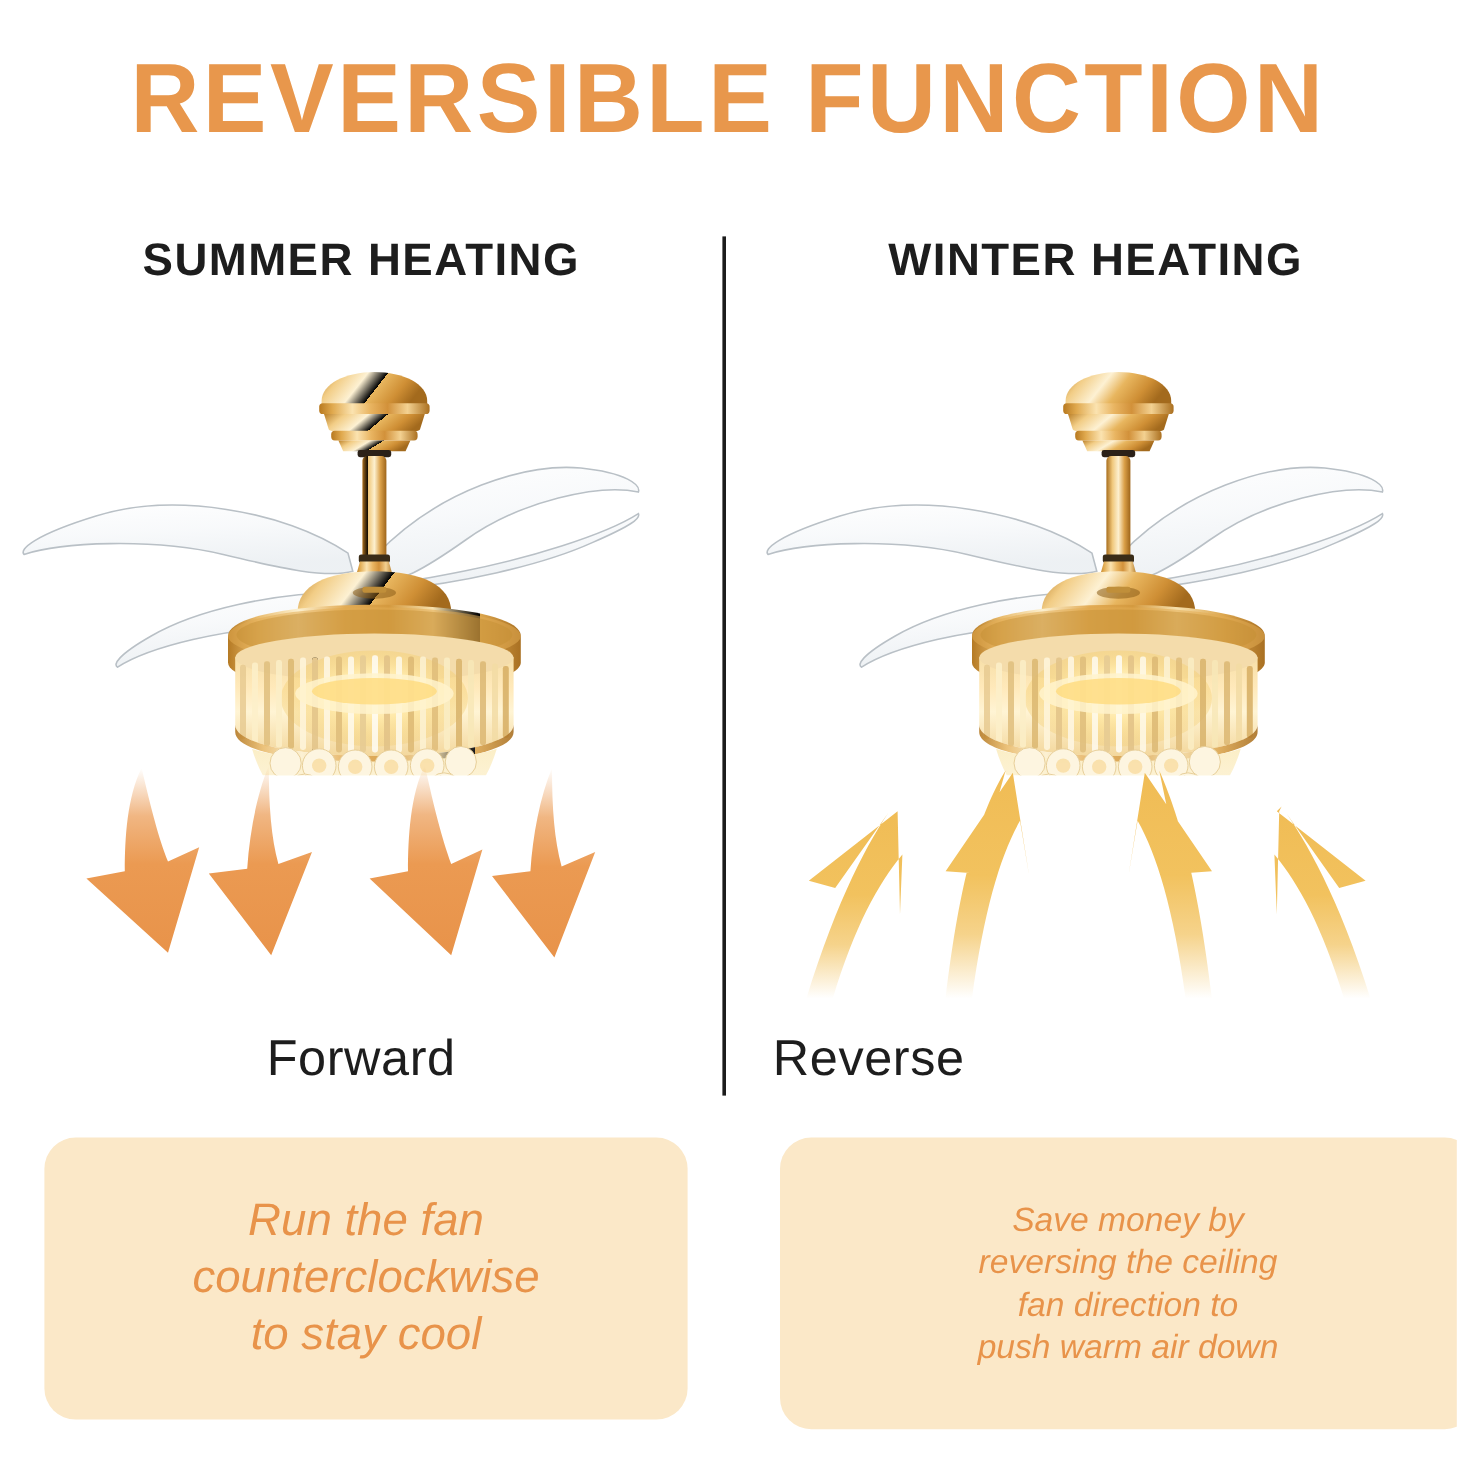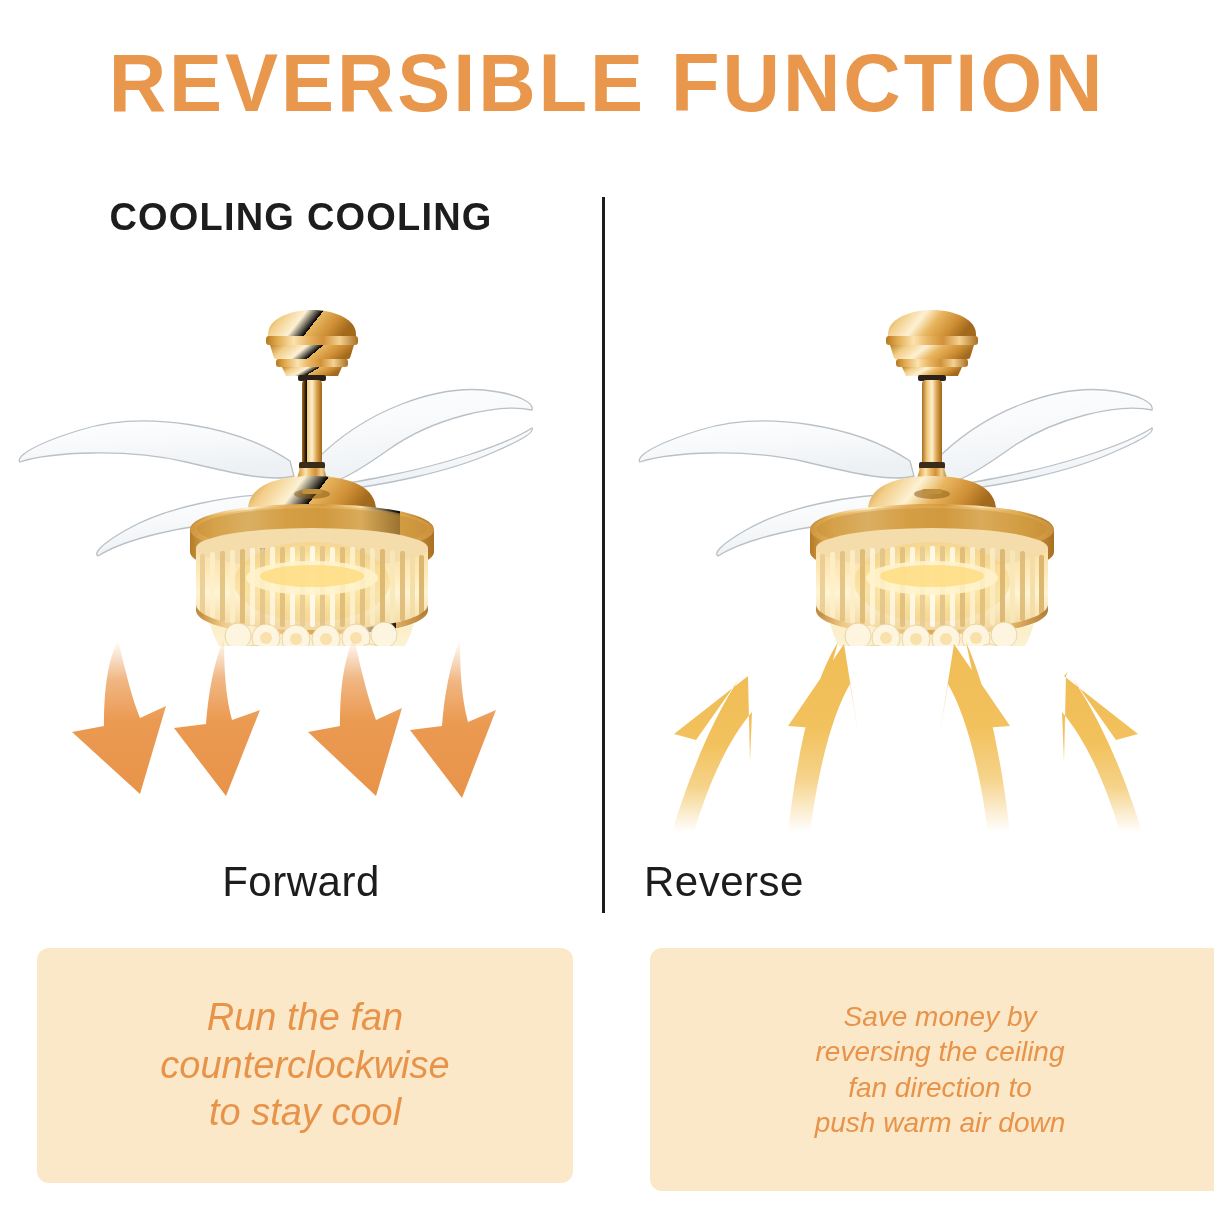--- a/index.html
+++ b/index.html
@@ -91,21 +91,21 @@
     letter-spacing: 0.5px;
     white-space: nowrap;
   }
   #dir-left  { left: 0;    width: 602px; text-align: center; }
   #dir-right { left: 644px; width: 602px; text-align: left; }
 
   
   .caption-box {
     position: absolute;
     background: #fbe8c8;
-    border-radius: 12px;
+    border-radius: 26px;
     display: flex;
     align-items: center;
     justify-content: center;
     box-sizing: border-box;
   }
   #caption-box-left {
     left: 37px;
     top: 948px;
     width: 536px;
     height: 235px;
@@ -130,22 +130,23 @@
   #caption-text-left  { font-size: 38px; }
   #caption-text-right { font-size: 28px; }
 </style>
 </head>
 <body>
 
 <div id="page">
 
   <div id="main-title">REVERSIBLE FUNCTION</div>
 
-  <div class="col-heading" id="heading-left">COOLING COOLING</div>
-
+  <div class="col-heading" id="heading-left">SUMMER HEATING</div>
+
+  <div class="col-heading" id="heading-right">WINTER HEATING</div>
 
   <div id="divider"></div>
 
   <div class="fan-wrap" id="fan-left">
     <svg viewBox="0 0 580 360" xmlns="http://www.w3.org/2000/svg">
       <defs>
         <linearGradient id="goldH1" x1="0" y1="0" x2="1" y2="0">
           <stop offset="0%" stop-color="#b8791f"></stop>
           <stop offset="12%" stop-color="#e0a94e"></stop>
           <stop offset="30%" stop-color="#fbe3b0"></stop>

